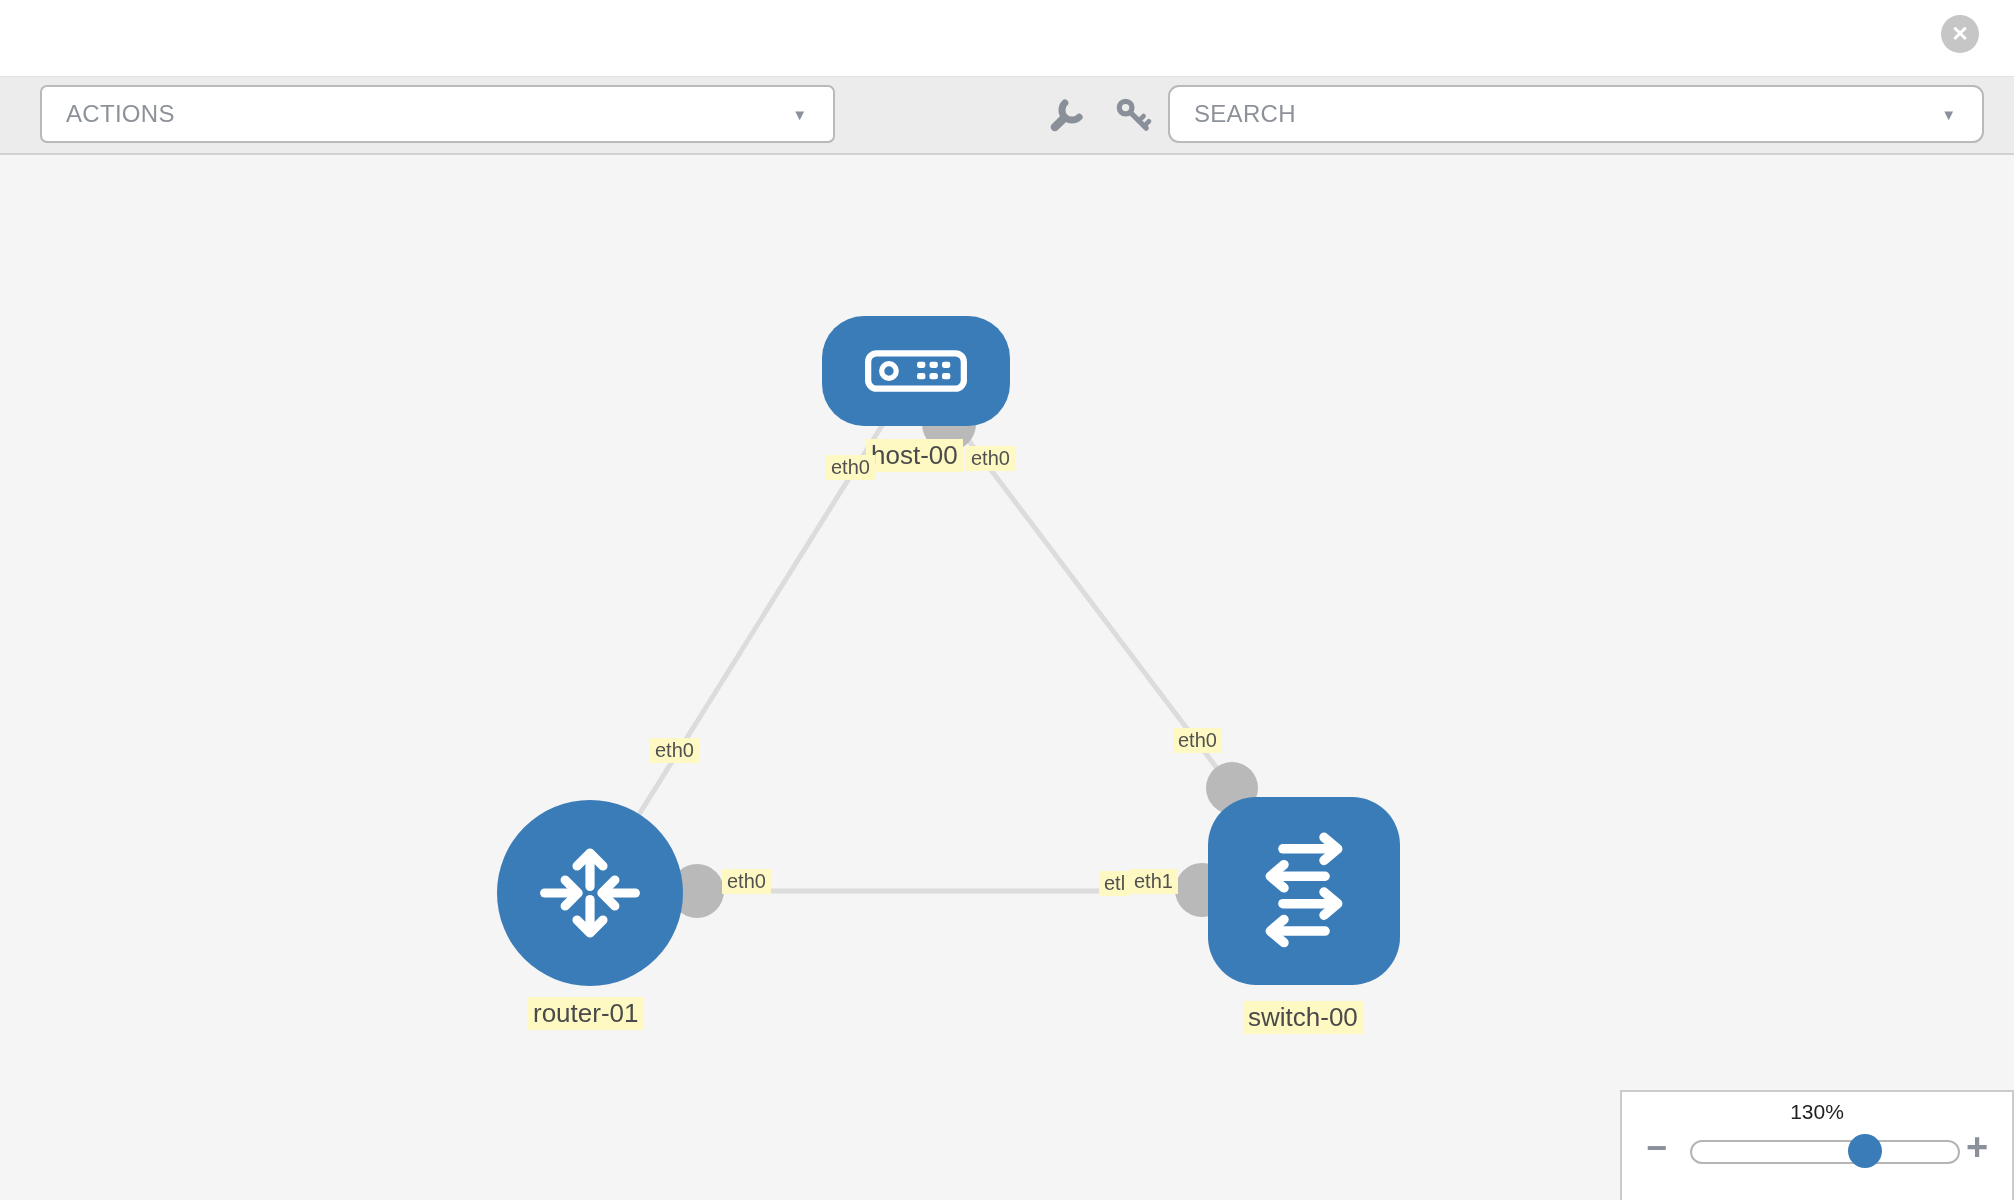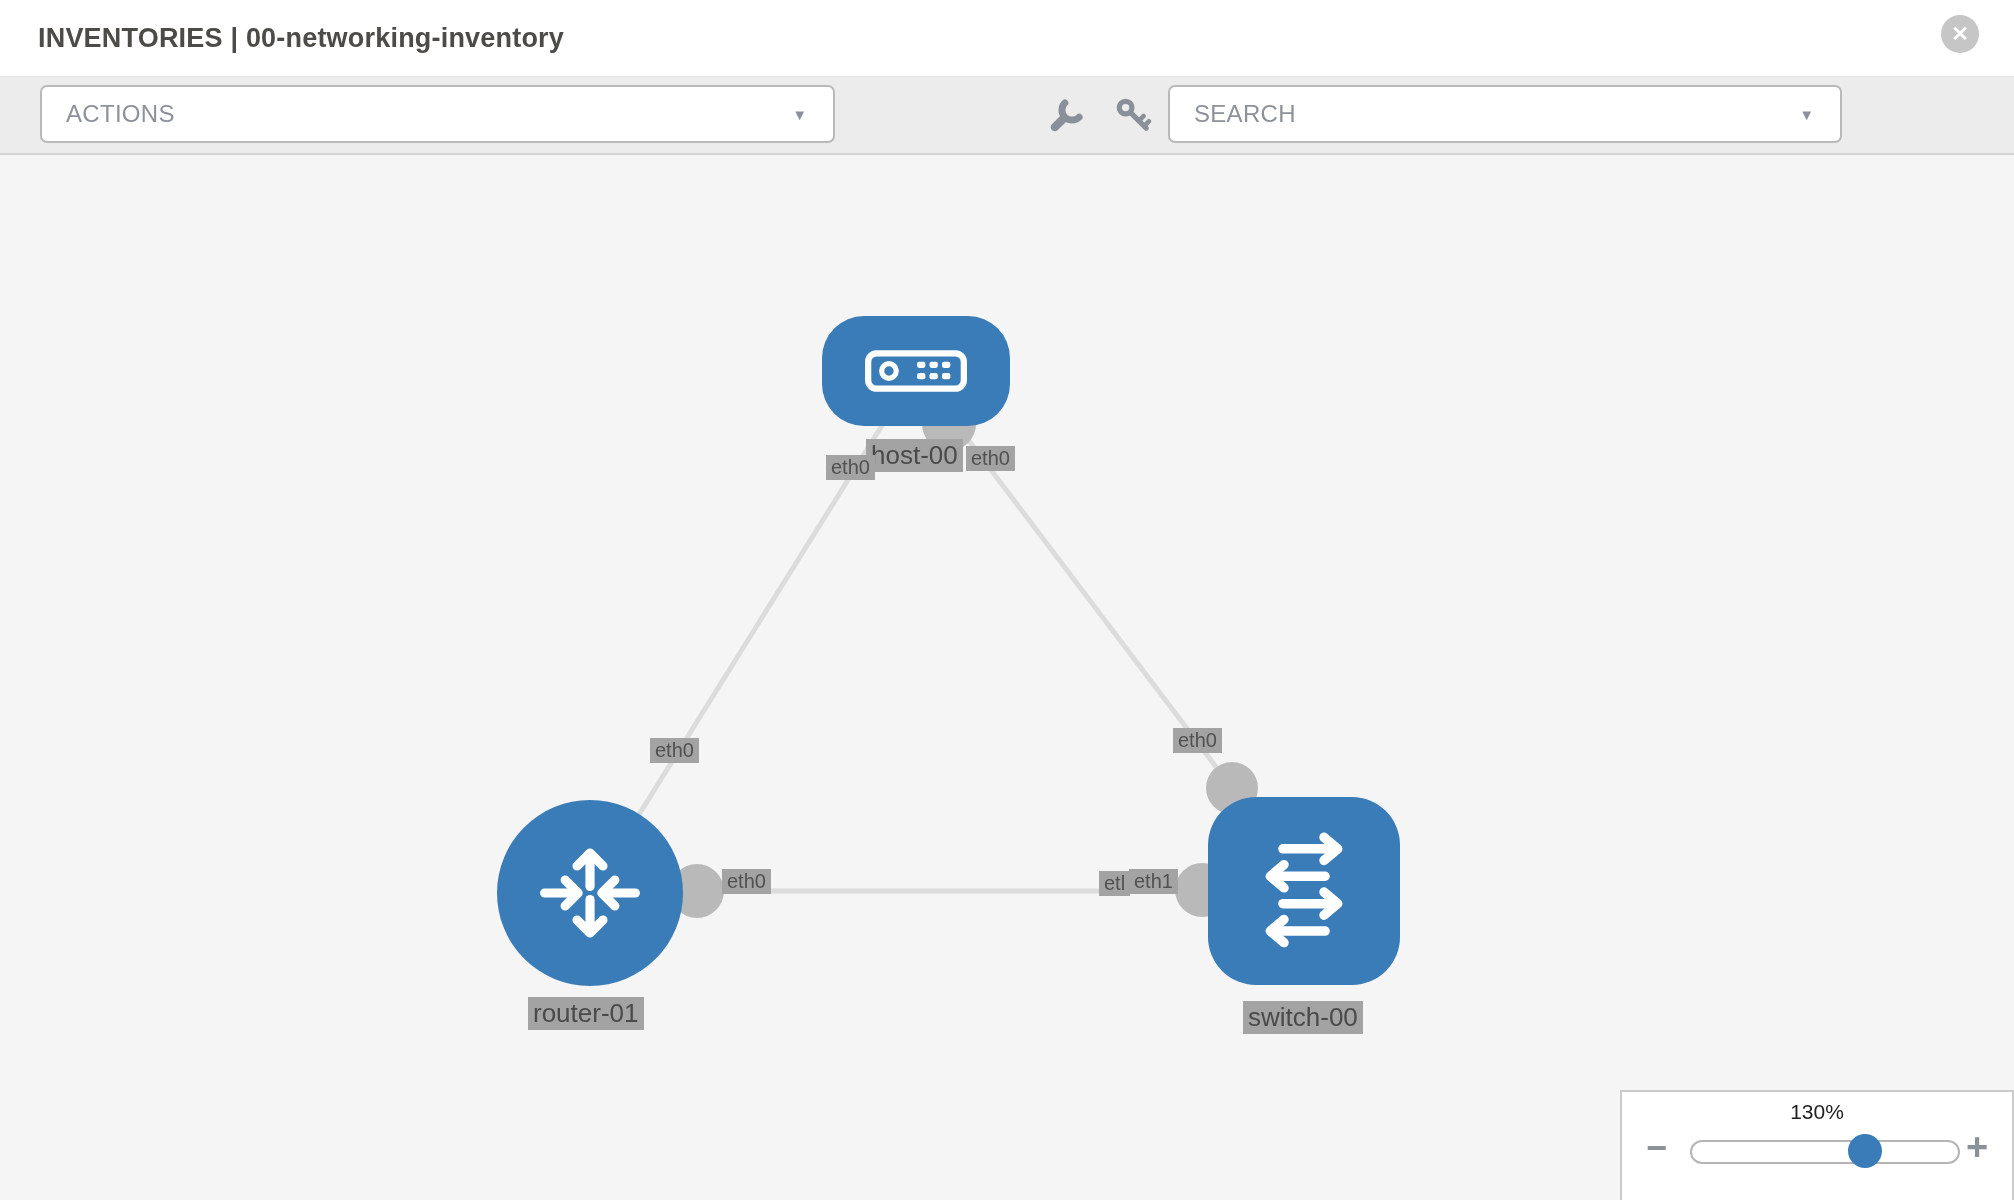--- a/index.html
+++ b/index.html
@@ -33,21 +33,21 @@
     background: #ececec;
     border-top: 1px solid #e2e2e2;
     border-bottom: 2px solid #d2d2d2;
   }
   .select {
     position: absolute; top: 8px; height: 58px;
     background: #ffffff; border: 2px solid #b9b9b9; border-radius: 7px;
     display: flex; align-items: center; cursor: pointer;
   }
   .select.actions { left: 40px;  width: 795px; }
-  .select.search  { left: 1168px; width: 674px; }
+  .select.search  { left: 1168px; width: 816px; border-radius: 11px; }
   .select-text {
     margin-left: 24px; font-size: 24px; color: #8d929a; letter-spacing: 0.3px;
   }
   .caret {
     position: absolute; right: 26px; top: 50%; transform: translateY(-50%);
     font-size: 15px; color: #8b919b;
   }
   .tool-btn {
     position: absolute; top: 18px; width: 40px; height: 40px; cursor: pointer;
     display: flex; align-items: center; justify-content: center;
@@ -65,21 +65,21 @@
   .node {
     position: absolute; background: #3a7cb8;
     display: flex; align-items: center; justify-content: center;
     cursor: pointer;
   }
   .node.host   { left: 822px;  top: 161px; width: 188px; height: 110px; border-radius: 42px; }
   .node.router { left: 497px;  top: 645px; width: 186px; height: 186px; border-radius: 50%; }
   .node.switch { left: 1208px; top: 642px; width: 192px; height: 188px; border-radius: 48px; }
 
   .chip {
-    position: absolute; background: #a3a3a3; color: #515151;
+    position: absolute; background: #fef9c3; color: #515151;
     padding: 1px 5px; white-space: nowrap; z-index: 5;
   }
   .node-label { font-size: 26px; color: #4a4a4a; }
   .if-label   { font-size: 20px; }
 
   .lbl-host        { left: 866px;  top: 284px; }
   .lbl-router      { left: 528px;  top: 842px; }
   .lbl-switch      { left: 1243px; top: 846px; }
   .if-host-left    { left: 826px;  top: 300px; }
   .if-host-right   { left: 966px;  top: 291px; }
@@ -111,21 +111,20 @@
   }
   .zoom-thumb {
     position: absolute; left: 156px; top: -8px; width: 34px; height: 34px;
     border-radius: 50%; background: #3a7cb8; cursor: pointer;
   }
 </style>
 </head>
 <body>
 
 <div id="header">
-  <div class="title">INVENTORIES | 00-networking-inventory</div>
   <div class="close-btn">
     <span class="close-x">✕</span>
   </div>
 </div>
 
 <div id="toolbar">
   <div class="select actions">
     <span class="select-text">ACTIONS</span>
     <span class="caret">▼</span>
   </div>

